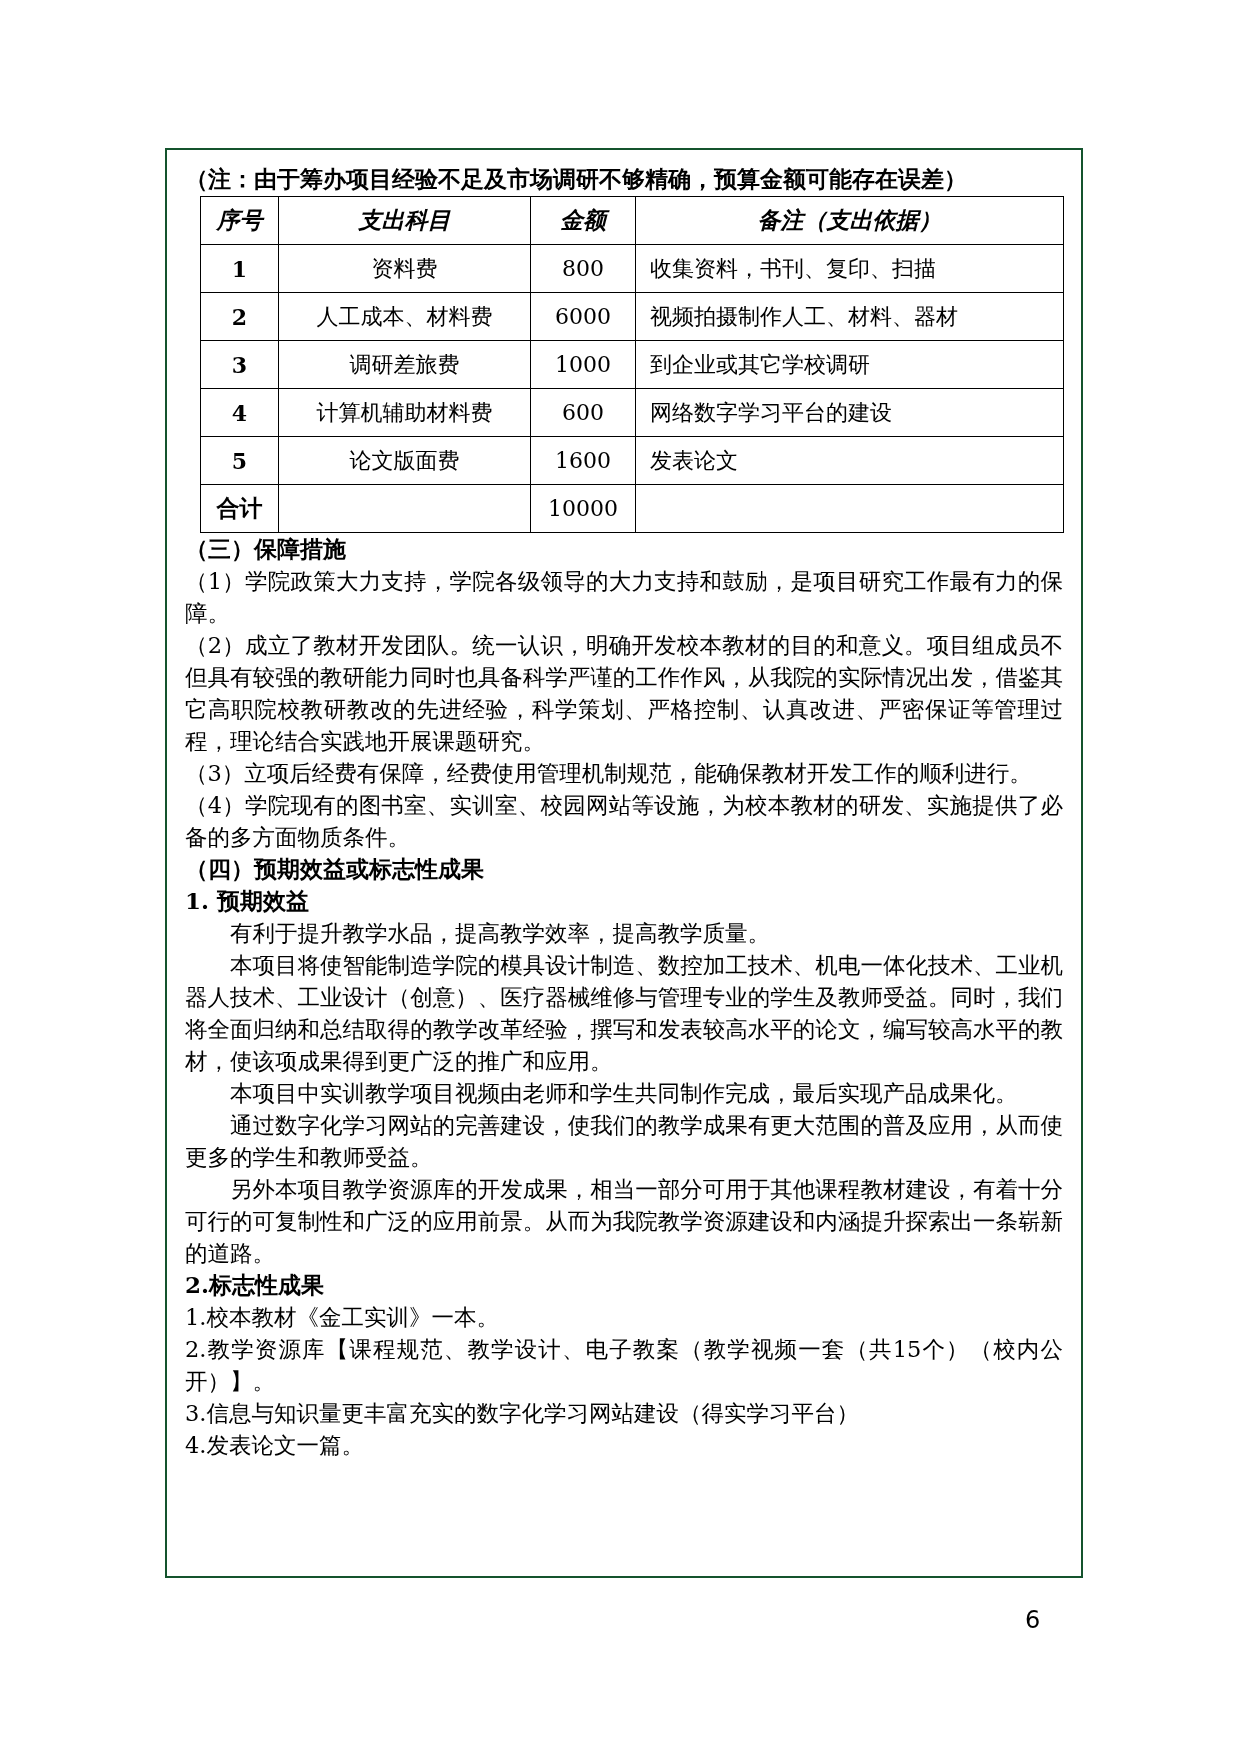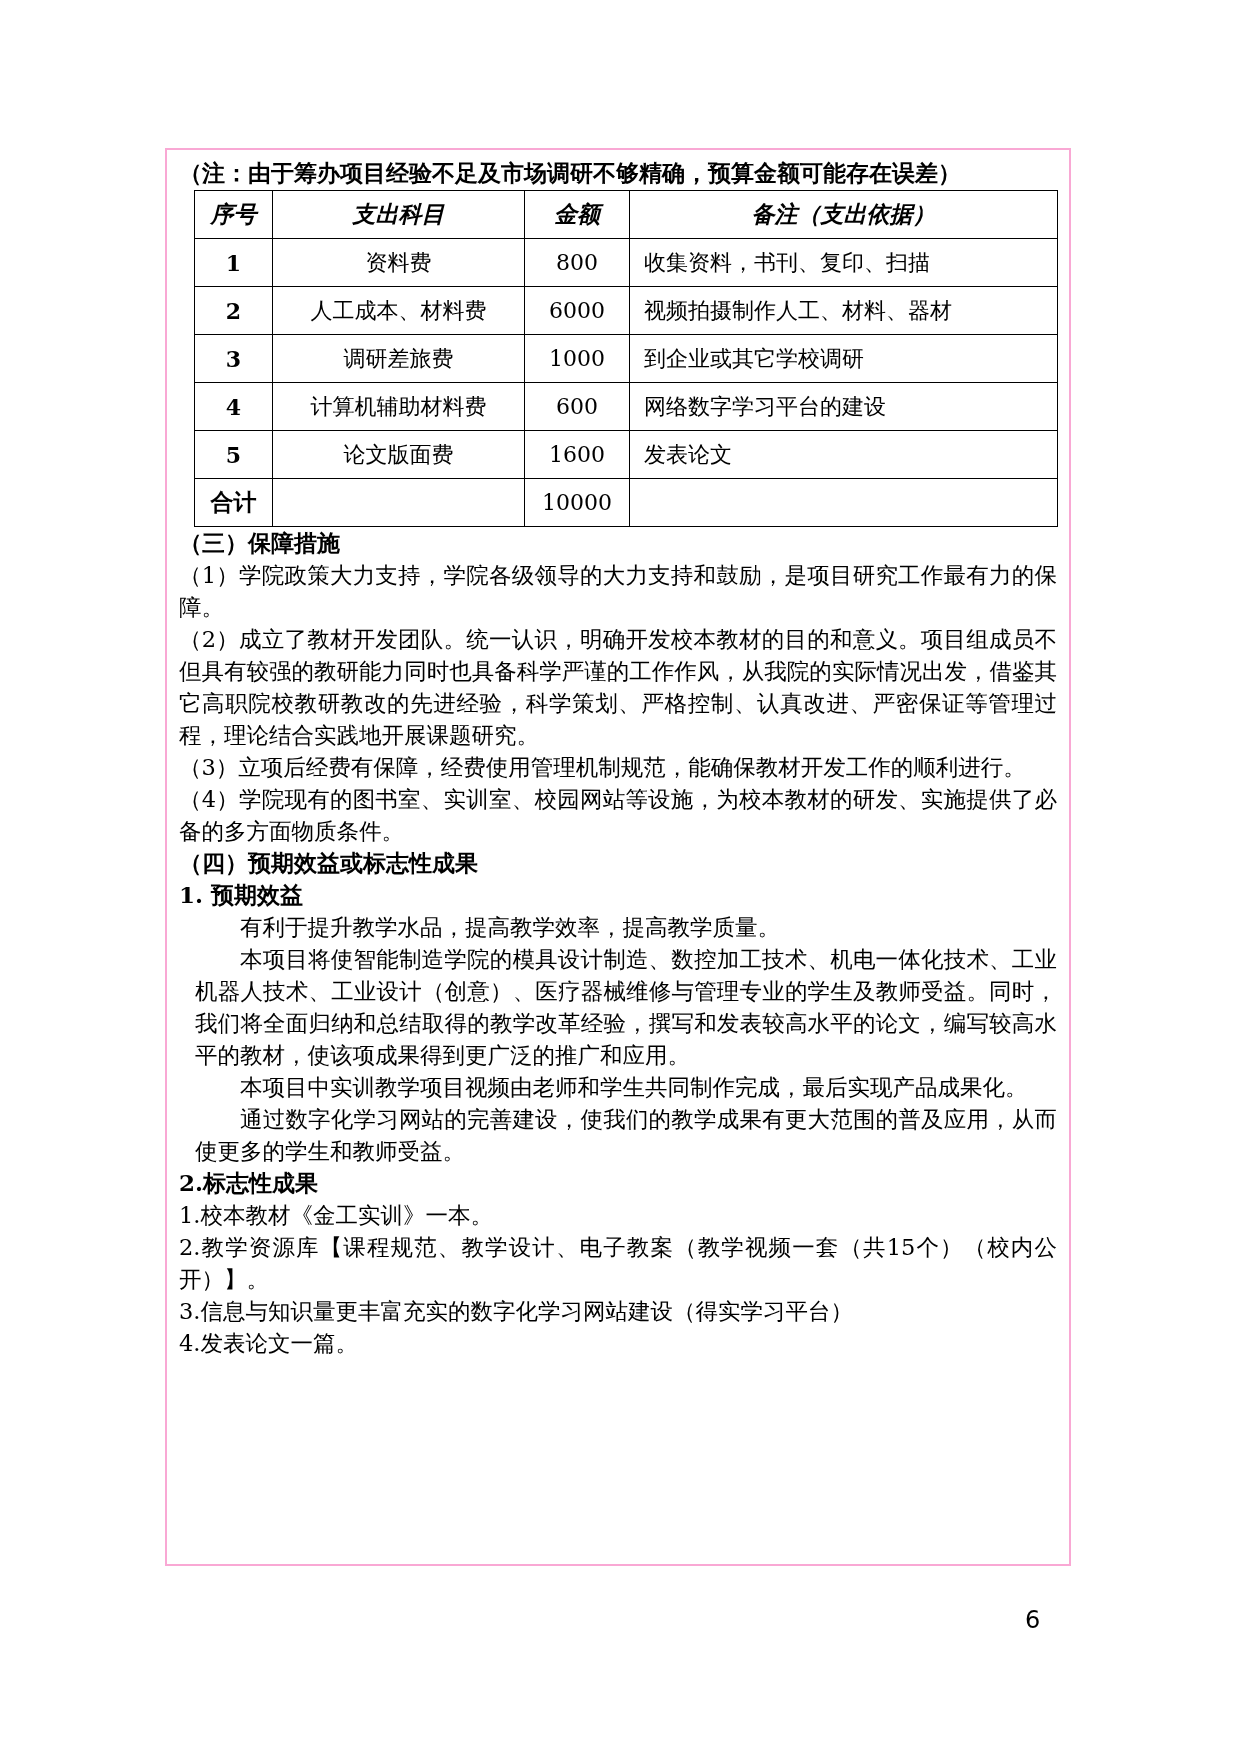--- a/index.html
+++ b/index.html
@@ -11,23 +11,23 @@
     font-family:"DejaVu Serif","Liberation Serif",serif;
     color:#000;
     overflow:hidden;
   }
   .doc-box{
     position:absolute;
     left:165px;
     top:148px;
     width:894px;
     height:1406px;
-    border:2px solid #f9a8d4;
+    border:2px solid #14532d;
     box-sizing:content-box;
-    padding:4px;
+    padding:10px;
   }
   .box-inner{
     padding:2px 8px 0 8px;
   }
   .note-line{
     font-size:23px;
     font-weight:bold;
     line-height:34px;
     white-space:nowrap;
   }
@@ -74,21 +74,21 @@
   h3.sec-head{
     font-size:23px;
     font-weight:bold;
     line-height:32px;
     margin:0;
   }
   .mt-sec3{margin-top:58px;}
   .mt-sec4{margin-top:44px;}
   .mt-sub1{margin-top:0;}
   .mt-sub2{margin-top:8px;}
-  p.indent{text-indent:2em;margin-left:16px;}
+  p.indent{text-indent:2em;}
   .page-number{
     position:absolute;
     left:1025px;
     top:1606px;
     font-size:24px;
     font-family:"DejaVu Sans","Liberation Sans",sans-serif;
     color:#000;
   }
 </style>
 </head>
@@ -165,20 +165,21 @@
       </div>
 
       <div class="body-text">
         <h3 class="sec-head mt-sec4">（四）预期效益或标志性成果</h3>
 
         <h3 class="sec-head mt-sub1">1. 预期效益</h3>
         <p class="indent">有利于提升教学水品，提高教学效率，提高教学质量。</p>
         <p class="indent">本项目将使智能制造学院的模具设计制造、数控加工技术、机电一体化技术、工业机器人技术、工业设计（创意）、医疗器械维修与管理专业的学生及教师受益。同时，我们将全面归纳和总结取得的教学改革经验，撰写和发表较高水平的论文，编写较高水平的教材，使该项成果得到更广泛的推广和应用。</p>
         <p class="indent">本项目中实训教学项目视频由老师和学生共同制作完成，最后实现产品成果化。</p>
         <p class="indent">通过数字化学习网站的完善建设，使我们的教学成果有更大范围的普及应用，从而使更多的学生和教师受益。</p>
+        <p class="indent">另外本项目教学资源库的开发成果，相当一部分可用于其他课程教材建设，有着十分可行的可复制性和广泛的应用前景。从而为我院教学资源建设和内涵提升探索出一条崭新的道路。</p>
 
         <h3 class="sec-head mt-sub2">2.标志性成果</h3>
         <p>1.校本教材《金工实训》一本。</p>
         <p>2.教学资源库【课程规范、教学设计、电子教案（教学视频一套（共15个）（校内公开）】。</p>
         <p>3.信息与知识量更丰富充实的数字化学习网站建设（得实学习平台）</p>
         <p>4.发表论文一篇。</p>
       </div>
 
     </div>
   </div>

